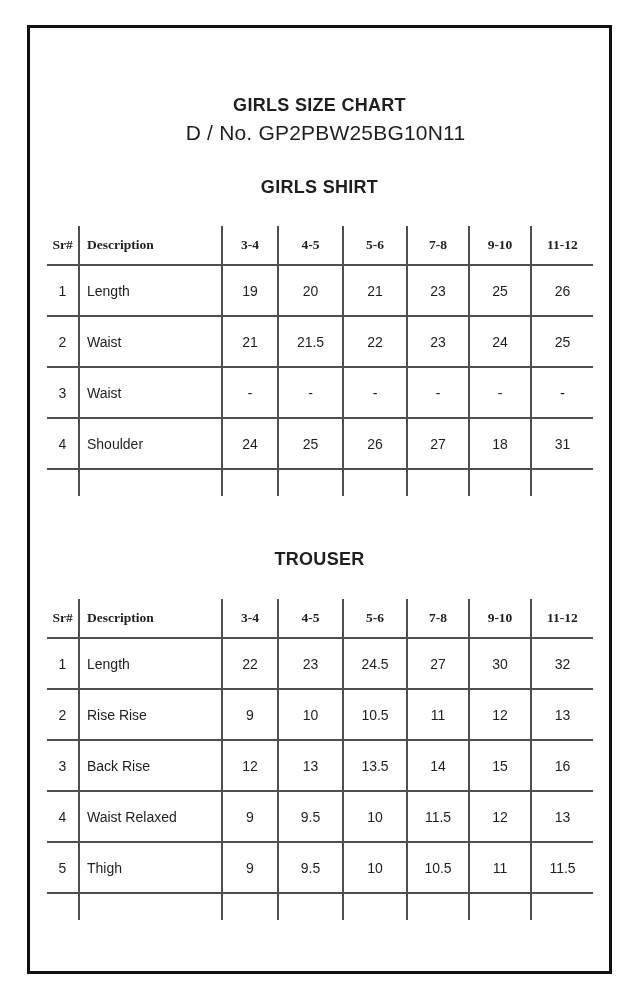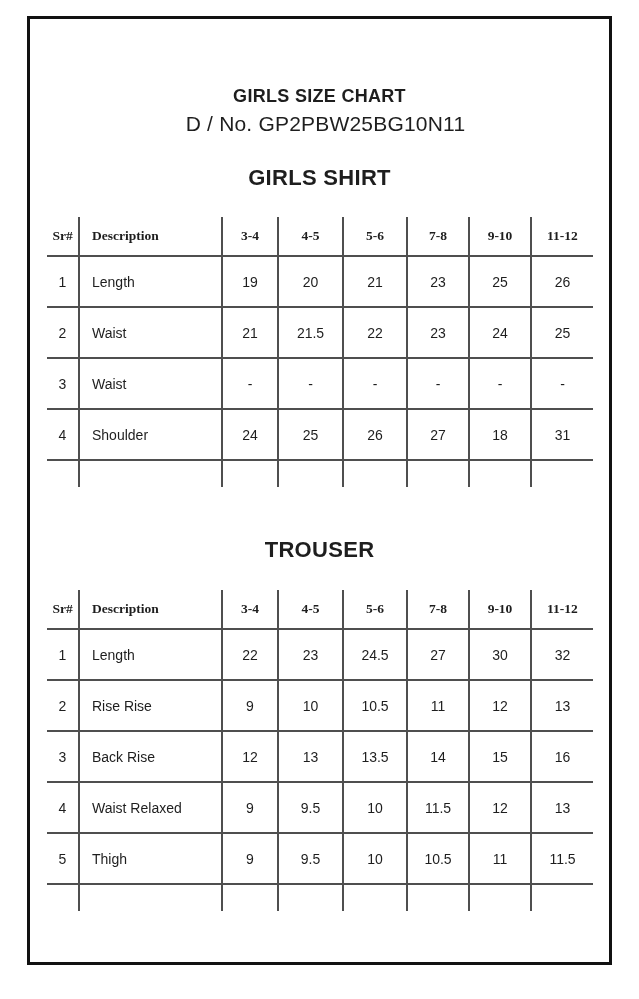--- a/index.html
+++ b/index.html
@@ -7,53 +7,53 @@
     --frame:#111111;
     --text:#1e1e1e;
   }
   html,body{margin:0;padding:0;background:#ffffff;}
   body{
     width:639px;height:999px;position:relative;
     font-family:"Liberation Sans","DejaVu Sans",sans-serif;
     color:var(--text);
   }
   .page-frame{
-    position:absolute;left:27px;top:16px;width:585px;height:949px;
+    position:absolute;left:27px;top:25px;width:585px;height:949px;
     border:3px solid var(--frame);box-sizing:border-box;background:#ffffff;
     overflow:hidden;
   }
   .doc-title{
     margin:66px 0 0 0;text-align:center;
     font-size:18px;line-height:22px;font-weight:700;letter-spacing:.3px;
   }
   .doc-subtitle{
     margin:4px 0 0 12px;text-align:center;
     font-size:21px;line-height:26px;font-weight:400;letter-spacing:.2px;
   }
   .section-heading{
     margin:30px 0 0 0;text-align:center;
-    font-size:22px;line-height:22px;font-weight:700;letter-spacing:.3px;
+    font-size:18px;line-height:22px;font-weight:700;letter-spacing:.3px;
   }
   .section-heading.trouser{margin-top:52px;text-align:center;}
   .size-table{
     border-collapse:collapse;table-layout:fixed;
     width:546px;margin:28px 0 0 17px;
   }
   .size-table.second{margin-top:29px;}
   .size-table th,.size-table td{
     border-right:2px solid var(--grid);
     border-bottom:2px solid var(--grid);
     padding:0;box-sizing:border-box;vertical-align:middle;
     font-size:14px;font-weight:400;color:var(--text);
     text-align:center;overflow:hidden;white-space:nowrap;
   }
   .size-table th{font-size:13.5px;font-weight:700;height:39px;font-family:Liberation Serif, serif;}
   .size-table td{height:51px;}
   .size-table th:last-child,.size-table td:last-child{border-right:none;}
-  .size-table .c-desc{text-align:left;padding-left:12px;}
+  .size-table .c-desc{text-align:left;padding-left:7px;}
   .size-table tr.stub-row td{border-bottom:none;height:27px;}
   .col-sr{width:32px;}
   .col-desc{width:143px;}
   .col-s1{width:56px;}
   .col-s2{width:65px;}
   .col-s3{width:64px;}
   .col-s4{width:62px;}
   .col-s5{width:62px;}
   .col-s6{width:62px;}
 </style>

